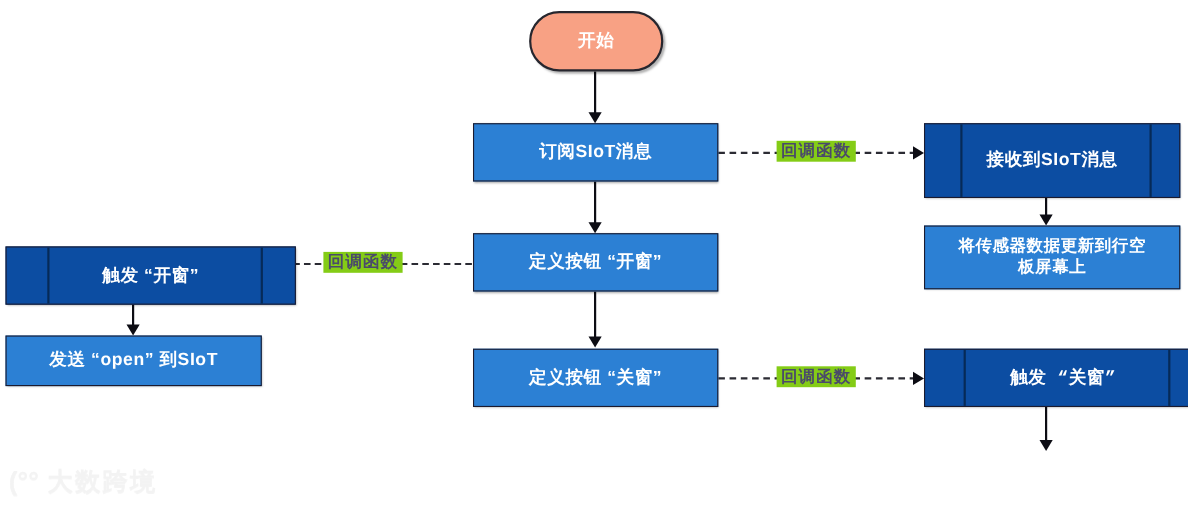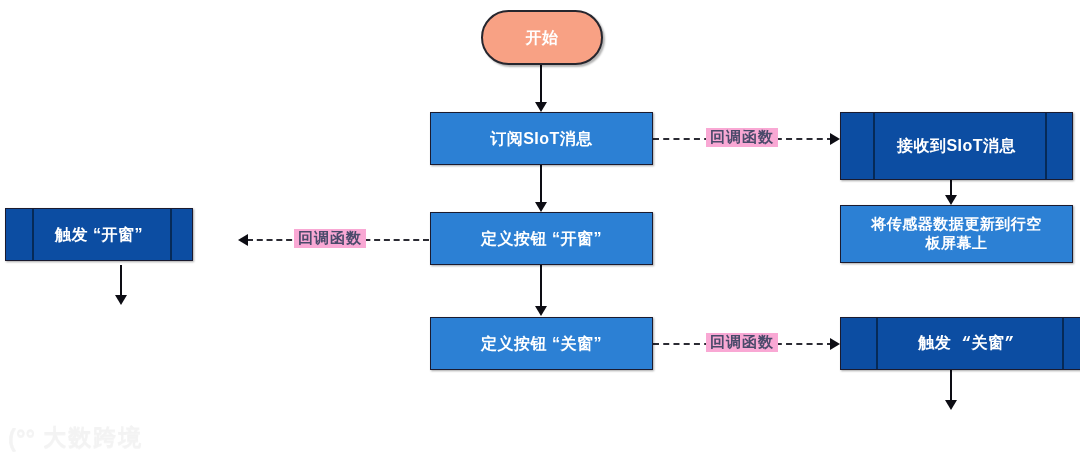--- a/index.html
+++ b/index.html
@@ -98,21 +98,21 @@
   .dash-h {
     position: absolute;
     height: 0;
     border-top: 2px dashed #2b2b33;
   }
   .edge-label {
     position: absolute;
     font-size: 15px;
     color: #4a4a6a;
     font-weight: bold;
-    background: #f9a8d4;
+    background: #84cc16;
     padding: 0 4px;
     letter-spacing: 1px;
     white-space: nowrap;
   }
 
   
   #watermark {
     position: absolute;
     left: 8px;
     bottom: 8px;
@@ -195,23 +195,26 @@
   <div class="node process" style="left:840px; top:205px; width:233px; height:58px; font-size:15px;">
     <span class="label">将传感器数据更新到行空
 板屏幕上</span>
   </div>
 
   <div class="node predefined" style="left:840px; top:317px; width:253px; height:53px;font-family:Liberation Mono, monospace;">
     <span class="label">触发 “关窗”</span>
   </div>
 
 
-  <div class="node predefined" style="left:5px; top:208px; width:188px; height:53px;align-items:center;">
+  <div class="node predefined" style="left:5px; top:224px; width:264px; height:53px;align-items:center;">
     <span class="label">触发 “开窗”</span>
   </div>
 
+  <div class="node process" style="left:5px; top:305px; width:233px; height:46px;">
+    <span class="label">发送 “open” 到SIoT</span>
+  </div>
 
   <div id="watermark">
     <span class="wm-mark">(°°</span>
     <span class="wm-text">大数跨境</span>
   </div>
 
 </div>
 
 </body></html>

